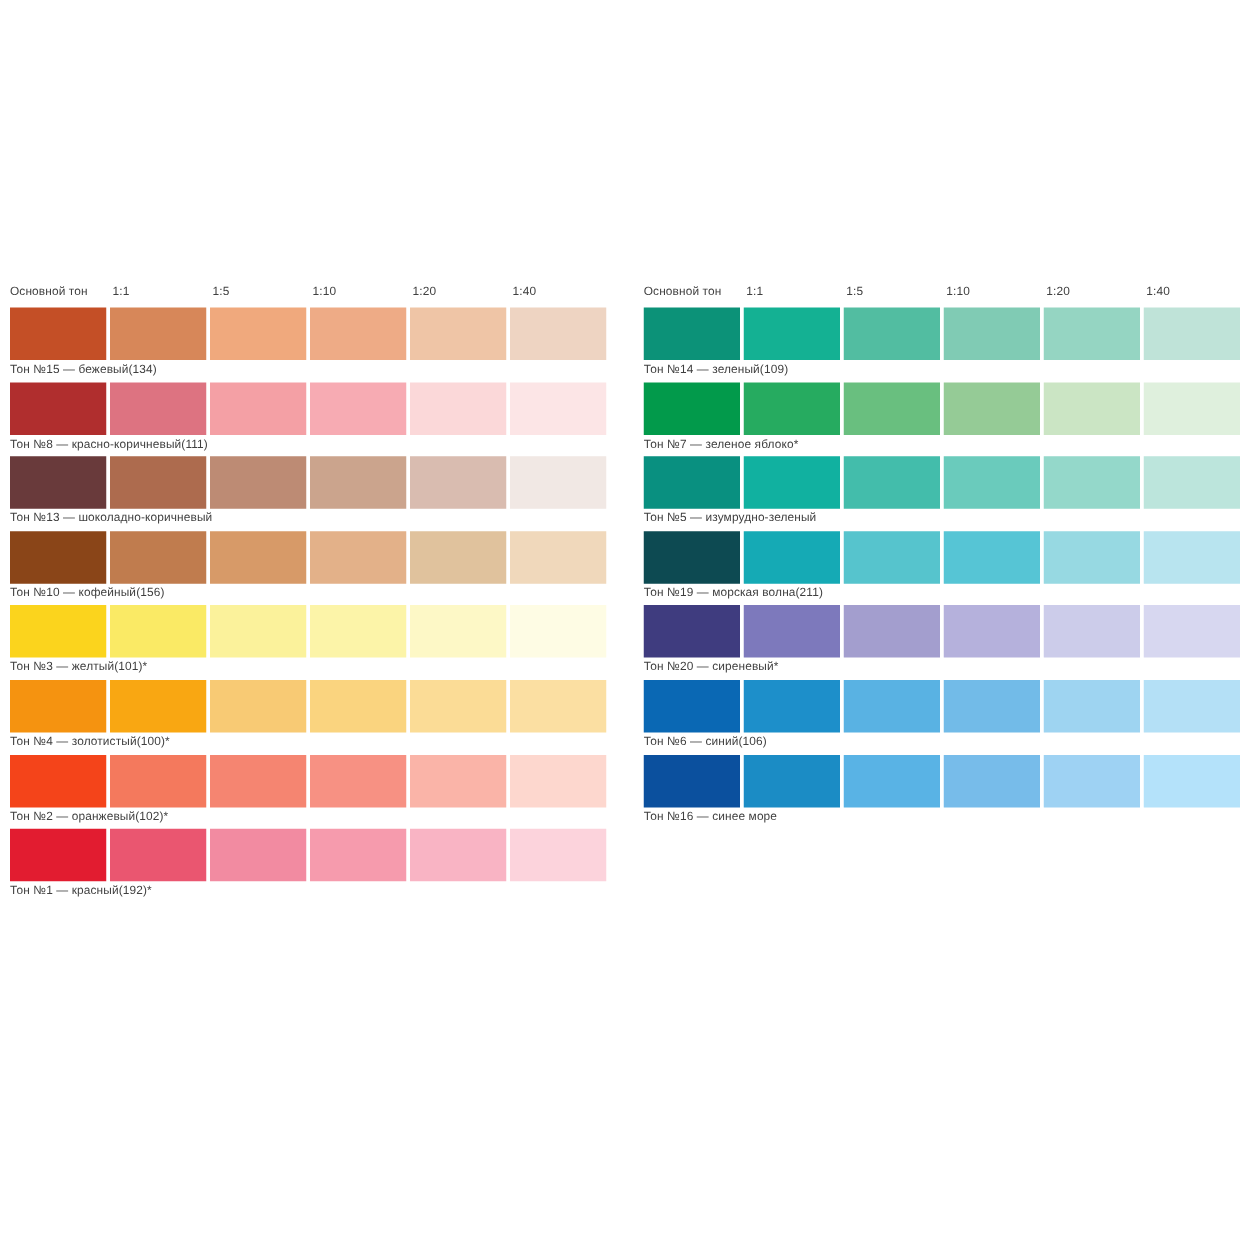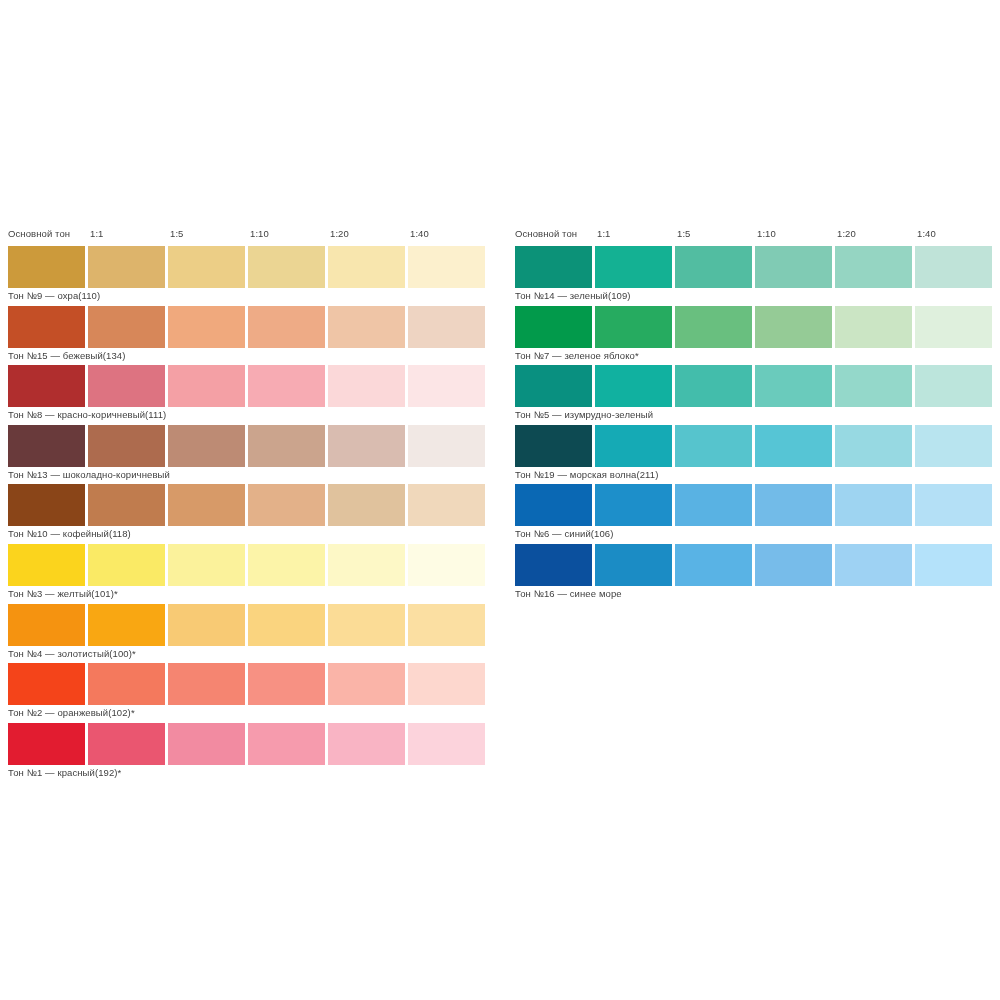--- a/index.html
+++ b/index.html
@@ -77,31 +77,20 @@
       <div class="header-cell" style="left:84px">1:1</div>
       <div class="header-cell" style="left:164px">1:5</div>
       <div class="header-cell" style="left">       </div>
       <div class="header-cell" style="left:244px">1:10</div>
       <div class="header-cell" style="left:324px">1:20</div>
       <div class="header-cell" style="left:404px">1:40</div>
     </div>
     <div id="left-rows">
         <div class="tone-row">
           <div class="swatches">
-            <div class="swatch" style="left: 2px; background: rgb(204, 154, 59);"></div>
-            <div class="swatch" style="left: 82px; background: rgb(221, 180, 107);"></div>
-            <div class="swatch" style="left: 162px; background: rgb(236, 206, 134);"></div>
-            <div class="swatch" style="left: 242px; background: rgb(235, 213, 147);"></div>
-            <div class="swatch" style="left: 322px; background: rgb(248, 230, 174);"></div>
-            <div class="swatch" style="left: 402px; background: rgb(252, 240, 205);"></div>
-          </div>
-          <div class="tone-label">Тон №9 — охра(110)</div>
-        </div>
-        <div class="tone-row">
-          <div class="swatches">
             <div class="swatch" style="left: 2px; background: rgb(196, 79, 38);"></div>
             <div class="swatch" style="left: 82px; background: rgb(215, 135, 89);"></div>
             <div class="swatch" style="left: 162px; background: rgb(240, 169, 125);"></div>
             <div class="swatch" style="left: 242px; background: rgb(238, 171, 134);"></div>
             <div class="swatch" style="left: 322px; background: rgb(239, 197, 166);"></div>
             <div class="swatch" style="left: 402px; background: rgb(238, 212, 194);"></div>
           </div>
           <div class="tone-label">Тон №15 — бежевый(134)</div>
         </div>
         <div class="tone-row">
@@ -128,21 +117,21 @@
         </div>
         <div class="tone-row">
           <div class="swatches">
             <div class="swatch" style="left: 2px; background: rgb(138, 69, 24);"></div>
             <div class="swatch" style="left: 82px; background: rgb(192, 124, 78);"></div>
             <div class="swatch" style="left: 162px; background: rgb(215, 154, 104);"></div>
             <div class="swatch" style="left: 242px; background: rgb(227, 177, 137);"></div>
             <div class="swatch" style="left: 322px; background: rgb(224, 194, 157);"></div>
             <div class="swatch" style="left: 402px; background: rgb(240, 216, 187);"></div>
           </div>
-          <div class="tone-label">Тон №10 — кофейный(118)</div>
+          <div class="tone-label">Тон №10 — кофейный(156)</div>
         </div>
         <div class="tone-row">
           <div class="swatches">
             <div class="swatch" style="left: 2px; background: rgb(251, 212, 29);"></div>
             <div class="swatch" style="left: 82px; background: rgb(250, 234, 101);"></div>
             <div class="swatch" style="left: 162px; background: rgb(251, 242, 155);"></div>
             <div class="swatch" style="left: 242px; background: rgb(252, 244, 168);"></div>
             <div class="swatch" style="left: 322px; background: rgb(253, 248, 198);"></div>
             <div class="swatch" style="left: 402px; background: rgb(254, 252, 228);"></div>
           </div>
@@ -233,20 +222,31 @@
             <div class="swatch" style="left: 82px; background: rgb(21, 170, 181);"></div>
             <div class="swatch" style="left: 162px; background: rgb(86, 196, 205);"></div>
             <div class="swatch" style="left: 242px; background: rgb(86, 197, 213);"></div>
             <div class="swatch" style="left: 322px; background: rgb(151, 217, 226);"></div>
             <div class="swatch" style="left: 402px; background: rgb(184, 228, 239);"></div>
           </div>
           <div class="tone-label">Тон №19 — морская волна(211)</div>
         </div>
         <div class="tone-row">
           <div class="swatches">
+            <div class="swatch" style="left: 2px; background: rgb(63, 60, 127);"></div>
+            <div class="swatch" style="left: 82px; background: rgb(125, 121, 188);"></div>
+            <div class="swatch" style="left: 162px; background: rgb(163, 158, 206);"></div>
+            <div class="swatch" style="left: 242px; background: rgb(181, 177, 220);"></div>
+            <div class="swatch" style="left: 322px; background: rgb(204, 204, 234);"></div>
+            <div class="swatch" style="left: 402px; background: rgb(215, 215, 240);"></div>
+          </div>
+          <div class="tone-label">Тон №20 — сиреневый*</div>
+        </div>
+        <div class="tone-row">
+          <div class="swatches">
             <div class="swatch" style="left: 2px; background: rgb(10, 104, 180);"></div>
             <div class="swatch" style="left: 82px; background: rgb(29, 143, 202);"></div>
             <div class="swatch" style="left: 162px; background: rgb(89, 178, 227);"></div>
             <div class="swatch" style="left: 242px; background: rgb(114, 187, 232);"></div>
             <div class="swatch" style="left: 322px; background: rgb(158, 212, 241);"></div>
             <div class="swatch" style="left: 402px; background: rgb(180, 224, 246);"></div>
           </div>
           <div class="tone-label">Тон №6 — синий(106)</div>
         </div>
         <div class="tone-row">

